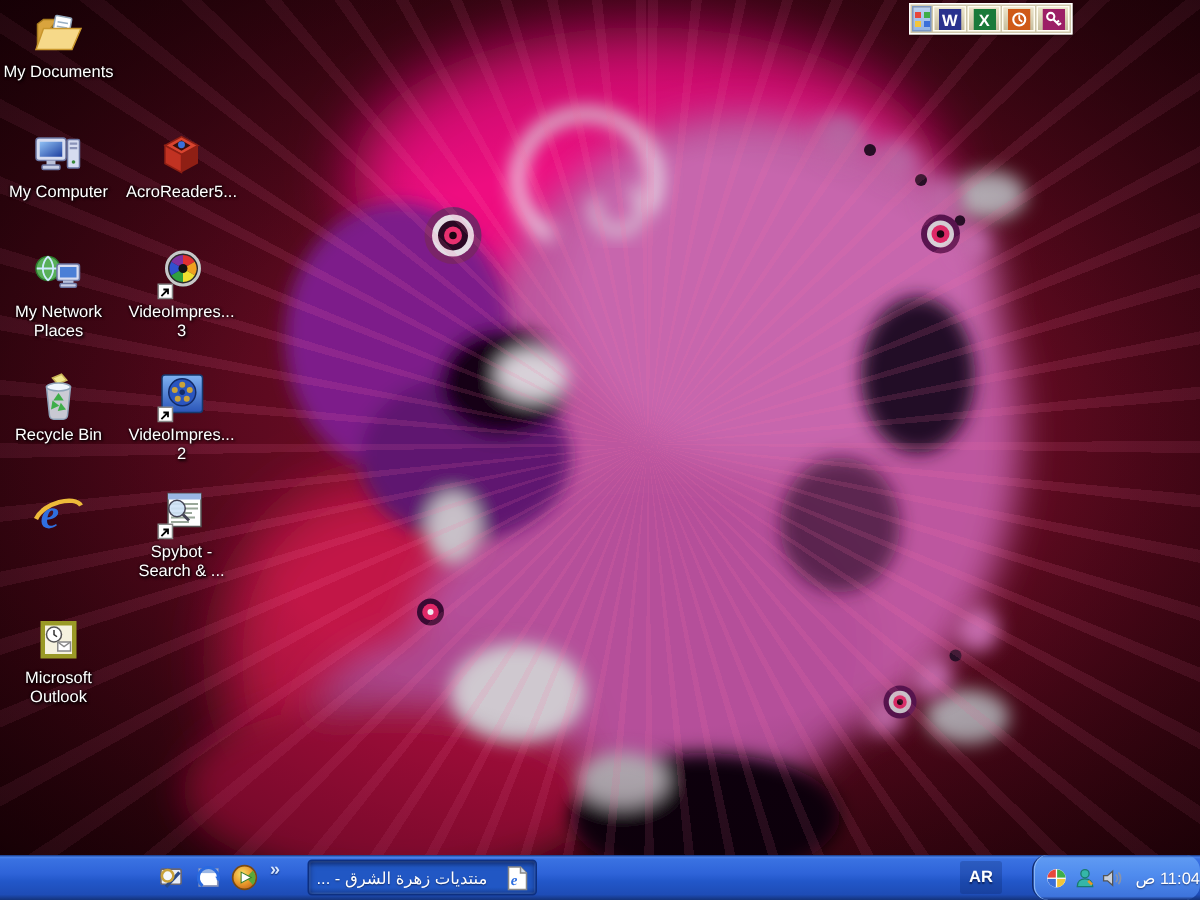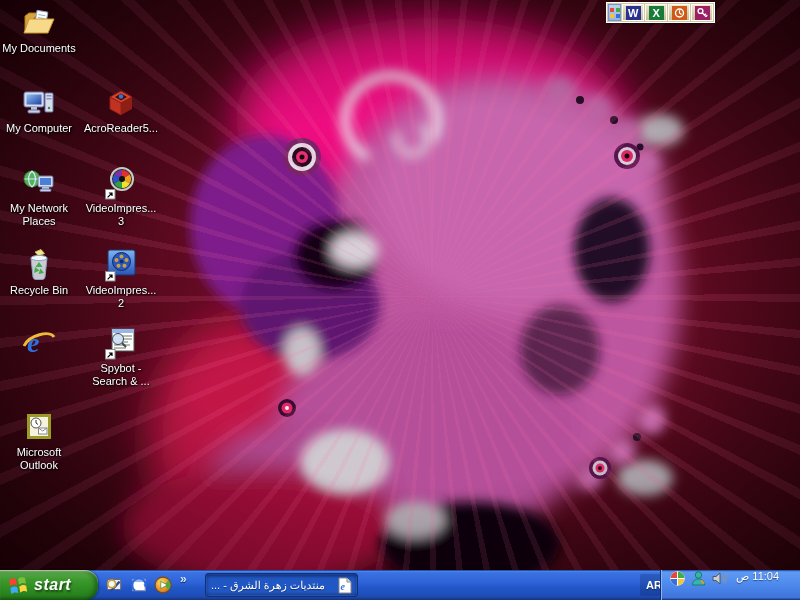--- a/index.html
+++ b/index.html
@@ -45,23 +45,23 @@
     text-shadow:0 1px 1px rgba(0,0,20,.6); }
   #winbtn { position:absolute; left:205px; top:3px; width:153px; height:24px; border-radius:3px;
     border:1px solid #0d2f80; background:linear-gradient(180deg,#1a47a5 0%, #2157c4 20%, #2157c4 80%, #1a47a5 100%);
     box-shadow:inset 0 1px 4px rgba(0,0,25,.55), inset 0 0 0 1px rgba(120,160,230,.25);
     display:flex; align-items:center; justify-content:flex-start; padding:0 5px; gap:5px; cursor:pointer; }
   #winbtn .wtitle { direction:rtl; color:#fff; font-size:11px; white-space:nowrap; overflow:hidden; flex:1; text-align:left;
     text-shadow:0 1px 1px rgba(0,0,20,.5); }
   #ar-box { position:absolute; right:132px; top:4px; width:28px; height:22px; display:flex; align-items:center; justify-content:center;
     color:#fff; font-size:11px; font-weight:bold; background:rgba(8,30,90,.25); border-radius:2px; cursor:pointer;
     text-shadow:0 1px 1px rgba(0,0,20,.5); }
-  #tray { position:absolute; right:0; top:0; width:140px; height:30px;
+  #tray { position:absolute; right:0; top:0; width:112px; height:30px;
     background:linear-gradient(180deg,#1a3f96 0%, #5f9af2 6%, #4f8bee 45%, #3e74dc 92%, #142f74 100%);
-    border-left:1px solid #122c6e; box-shadow:inset 1px 0 0 #86b4f6; display:flex; padding-left:8px; gap:4px; }
+    border-left:1px solid #122c6e; box-shadow:inset 1px 0 0 #86b4f6; display:flex; align-items:center; padding-left:8px; gap:4px;border-radius:10px; }
   .trayic { width:17px; height:17px; cursor:pointer; }
   #clock { margin-left:4px; direction:rtl; color:#fff; font-size:11px; white-space:nowrap; cursor:default;
     text-shadow:0 1px 1px rgba(0,0,30,.5); }
 </style>
 </head>
 <body>
 
 <div id="screen">
 
   <div id="desktop">
@@ -377,31 +377,20 @@
           <rect width="15" height="14" fill="#9c1f66"></rect>
             <circle cx="5.5" cy="5" r="2.4" fill="none" stroke="#fff" stroke-width="1.4"></circle>
           <path d="M7.2 6.8l4 4M9.5 9l1.5-1.3M11 10.5l1.3-1.2" stroke="#fff" stroke-width="1.4"></path>
           </svg>
       </div>
     </div>
   </div>
 
   <div id="taskbar">
 
-    <div id="startbtn">
-      <svg width="21" height="19" viewBox="0 0 21 19">
-        <g transform="rotate(-9 10 9)">
-          <path d="M2 3c2-1.5 5-1.5 7 0v6c-2-1.5-5-1.5-7 0z" fill="#ff3f2f"></path>
-          <path d="M11 3c2-1.5 5-1.5 7 0v6c-2-1.5-5-1.5-7 0z" fill="#7cbf3f"></path>
-          <path d="M2 11c2-1.5 5-1.5 7 0v6c-2-1.5-5-1.5-7 0z" fill="#3fa9f5"></path>
-          <path d="M11 11c2-1.5 5-1.5 7 0v6c-2-1.5-5-1.5-7 0z" fill="#ffd23f"></path>
-        </g>
-      </svg>
-      <span class="stxt">start</span>
-    </div>
 
     <div class="ql" style="left:103px;">
       <svg width="18" height="18" viewBox="0 0 16 16">
         <rect x="2" y="3" width="12" height="9" rx="1" fill="#e8eef8" stroke="#667"></rect>
         <path d="M5 13.5L13 5" stroke="#2a4a8a" stroke-width="2"></path>
         <circle cx="6" cy="7" r="3.4" fill="#fff" fill-opacity=".5" stroke="#caa23a" stroke-width="1.5"></circle>
         </svg>
     </div>
     <div class="ql" style="left:128px;">
       <svg width="18" height="18" viewBox="0 0 16 16">

